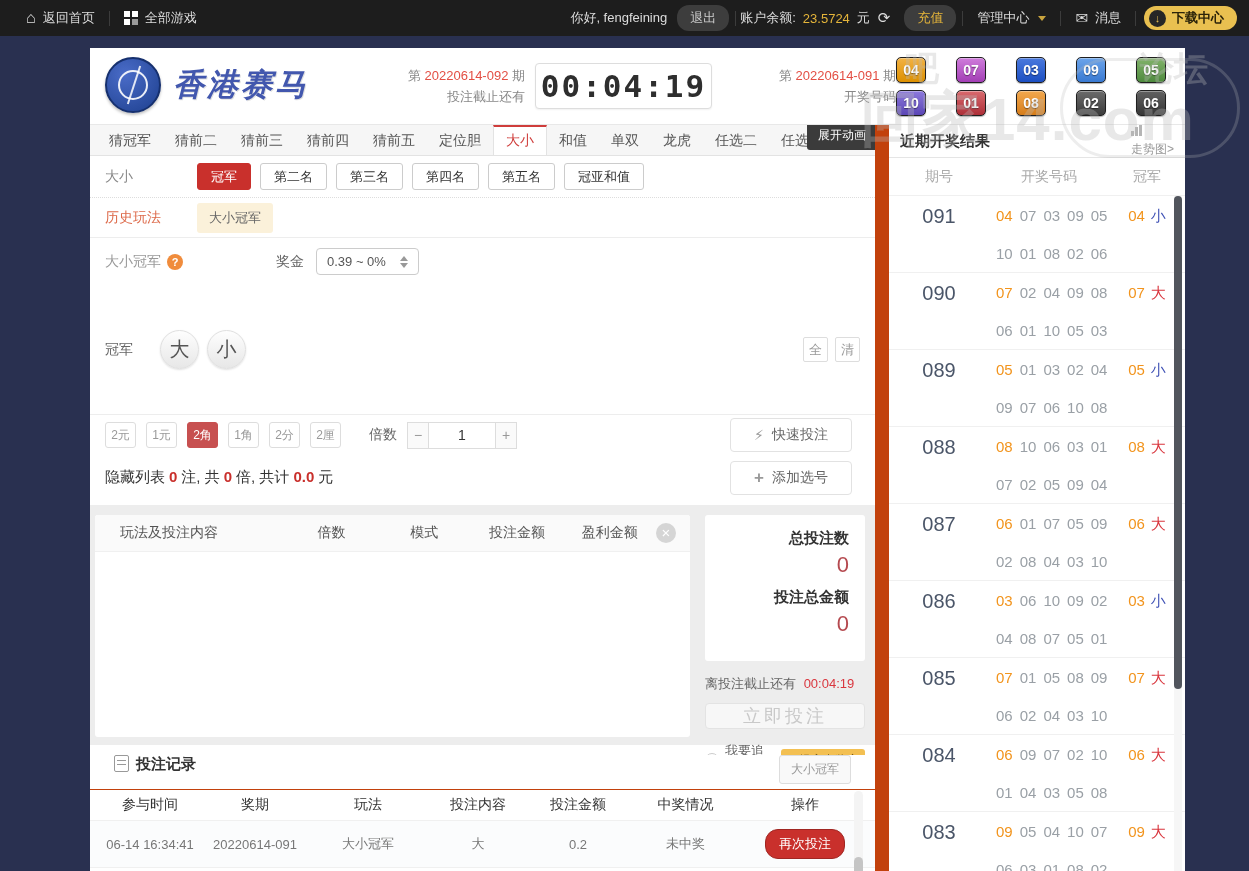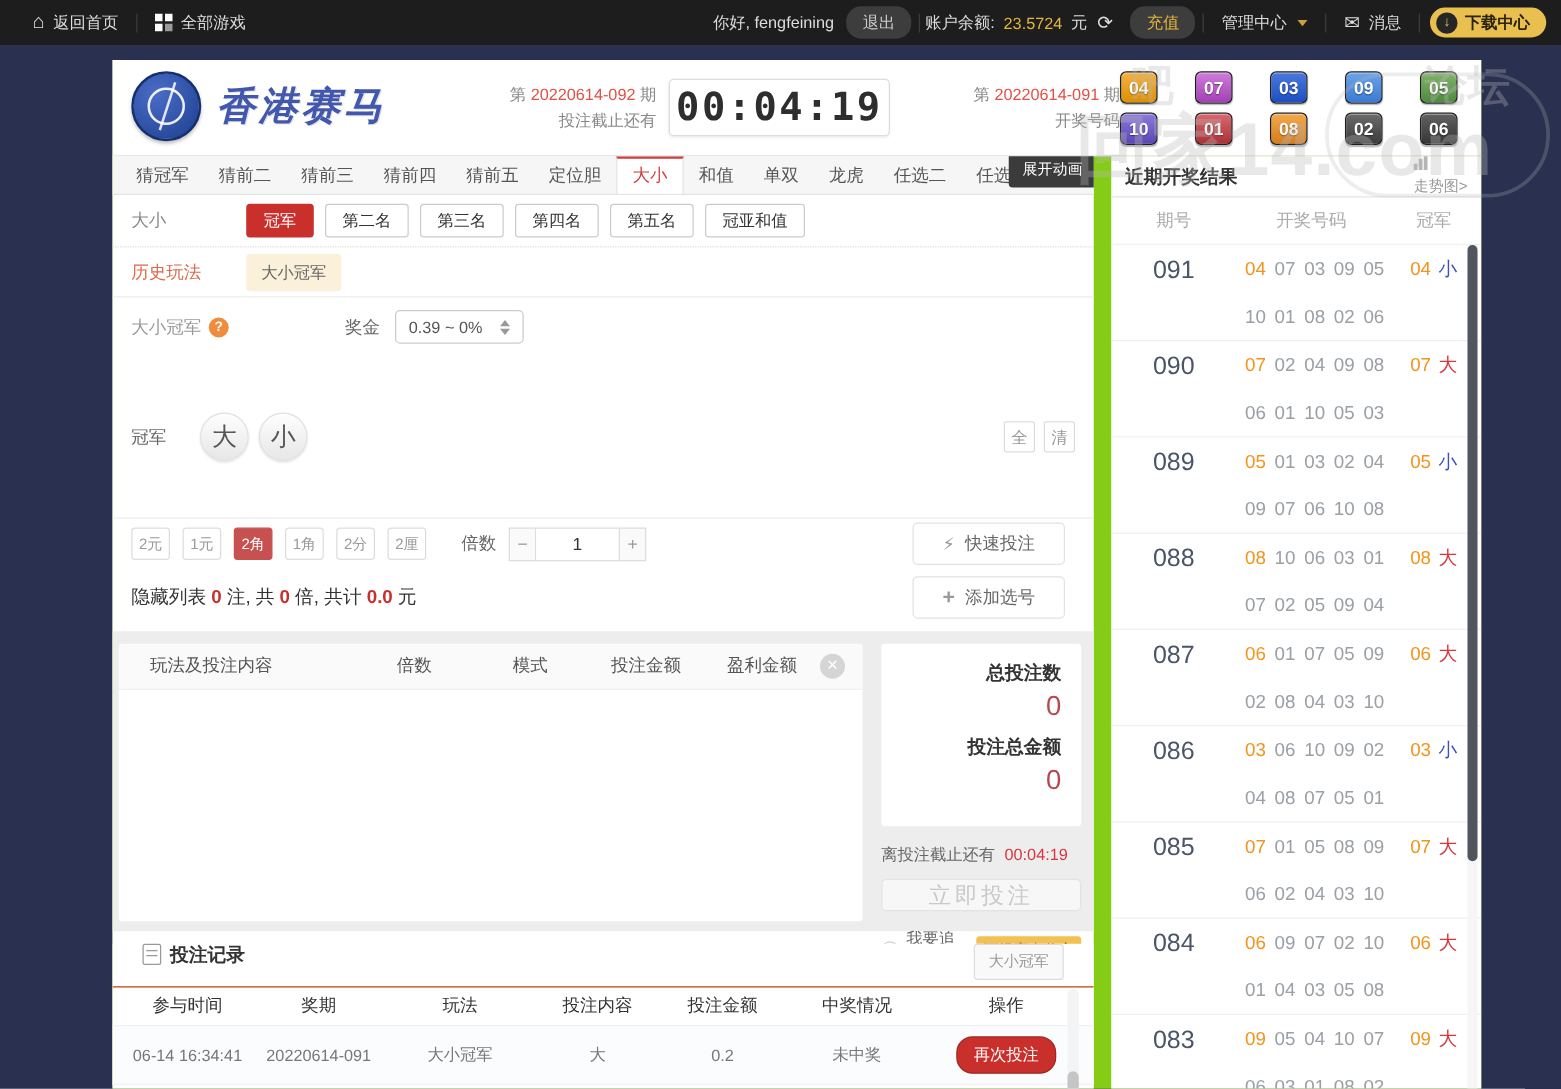--- a/index.html
+++ b/index.html
@@ -23,21 +23,21 @@
   .pill-dark { background:#3d3d3d; color:#ccc; border:none; border-radius:12px; padding:4px 13px; font-size:13px; margin:0 6px; }
   .pill-dark.gold { color:#e5b53a; }
   .caret { width:0; height:0; border-left:4px solid transparent; border-right:4px solid transparent; border-top:5px solid #c9a43e; margin-left:2px; }
   .ic-mail { font-size:15px; }
   .pill-yellow { background:#e9c050; color:#2b2309; border:none; border-radius:13px; padding:3px 13px 3px 5px;
                  display:flex; align-items:center; gap:6px; font-size:13px; font-weight:bold; margin-left:8px; }
   .dl-circle { width:17px; height:17px; border-radius:50%; background:#262626; color:#e9c050;
                display:flex; align-items:center; justify-content:center; font-size:11px; font-weight:bold; }
 
   
-  .page { position:absolute; left:90px; top:48px; width:1095px; height:823px; background:#84cc16; }
+  .page { position:absolute; left:90px; top:48px; width:1095px; height:823px; background:#c2410c; }
 
   
   .header { position:relative; height:77px; background:#fff; border-bottom:1px solid #e8e8e8; }
   .logo { position:absolute; left:15px; top:9px; display:flex; align-items:center; gap:12px; }
   .logo-circle { width:56px; height:56px; border-radius:50%; position:relative;
                  background:radial-gradient(circle at 35% 30%, #4a6cc8, #1d3f8e); border:2px solid #16306e;
                  box-shadow:0 2px 3px rgba(0,0,0,0.25); }
   .logo-circle::after { content:""; position:absolute; inset:11px; border:2px solid rgba(255,255,255,0.9); border-radius:50%; }
   .logo-circle::before { content:""; position:absolute; left:26px; top:6px; bottom:6px; width:2px;
                          background:rgba(255,255,255,0.85); transform:rotate(18deg); }

